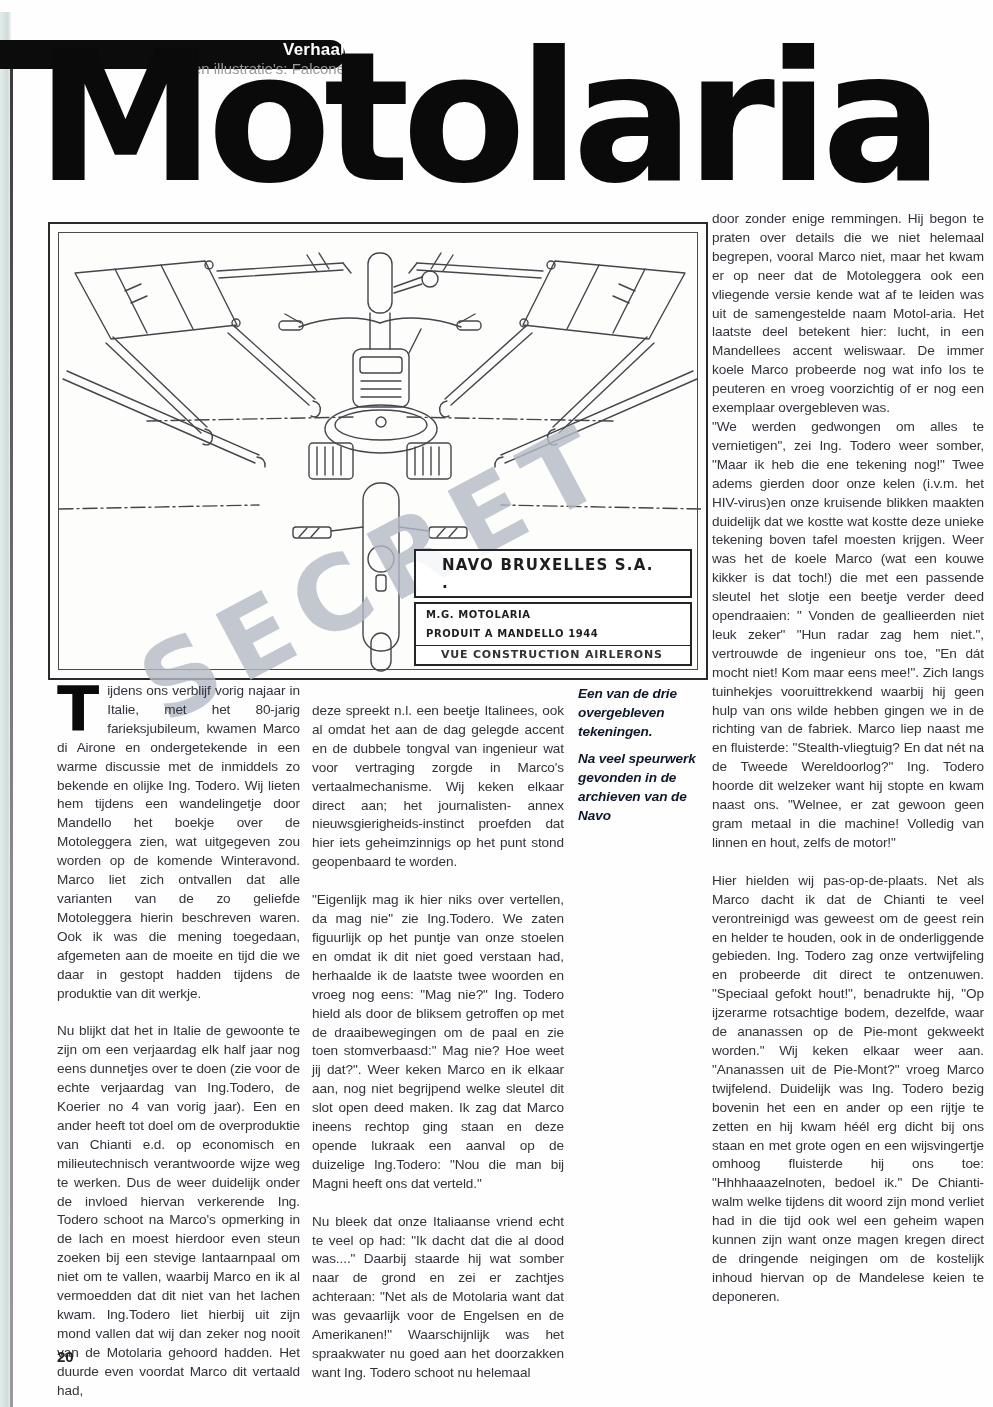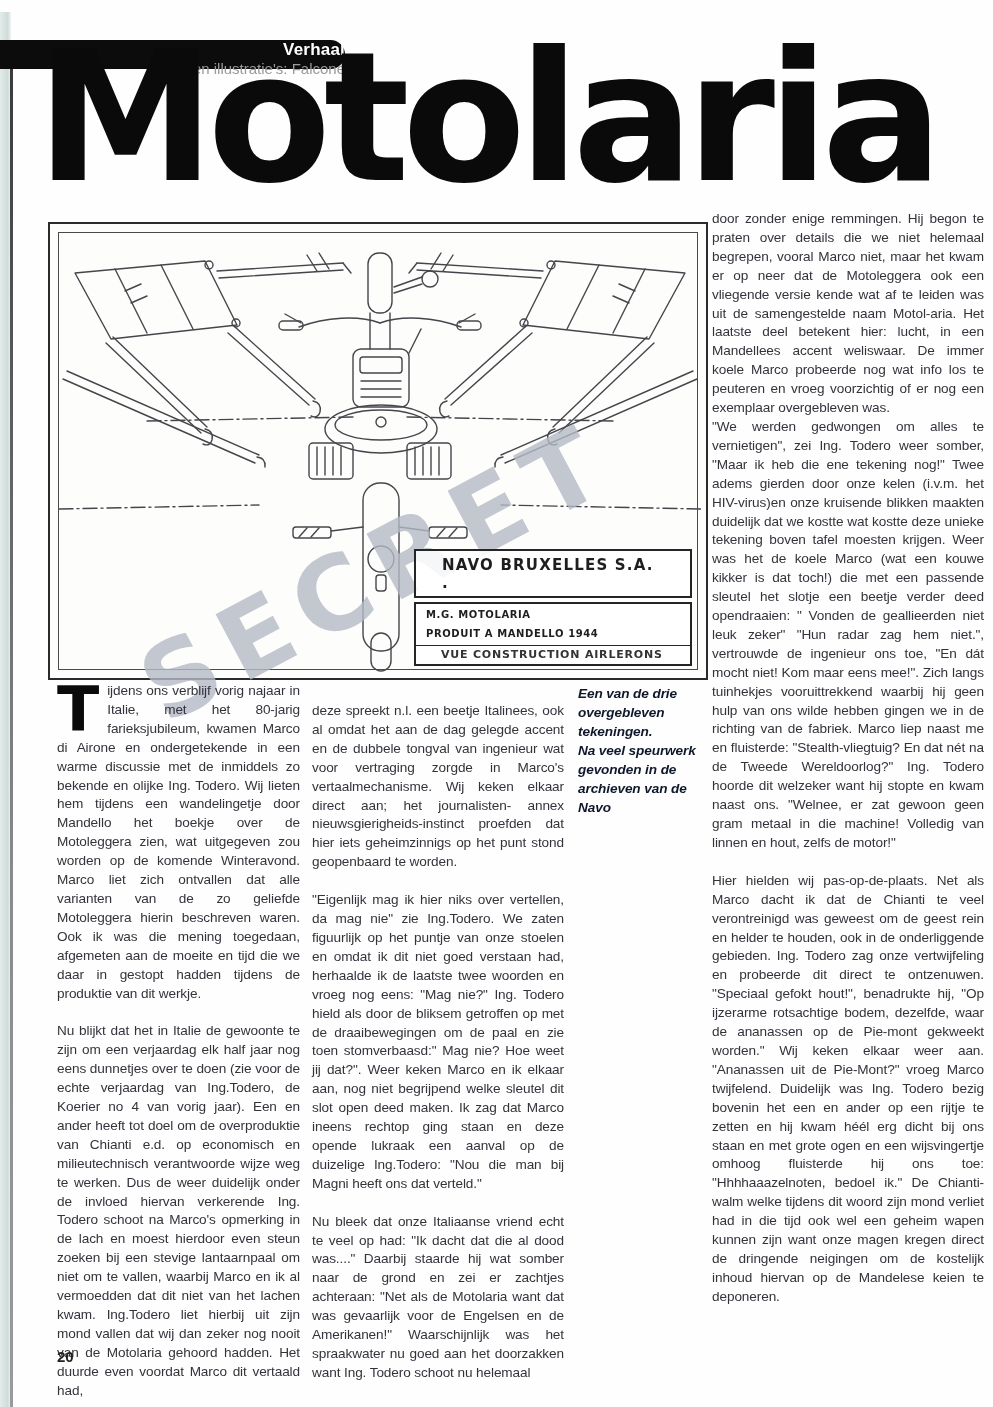--- a/index.html
+++ b/index.html
@@ -45,21 +45,21 @@
   .col{position:absolute;text-align:justify;font-size:13.6px;line-height:18.9px;
     letter-spacing:-0.1px;color:#33333b;}
   .col .para{margin:0;}
   .col .para + .para{margin-top:19px;}
   .col .para.no-gap{margin-top:0;}
   .col1{left:57px;top:682px;width:243px;}
   .col2{left:312px;top:682px;width:252px;margin-top:20px;}
   .col4{left:712px;top:210px;width:272px;}
   .fig-caption{left:578px;top:684px;width:122px;font-weight:bold;font-style:italic;
     text-align:left;color:#0f172a;line-height:19px;}
-  .fig-caption .para + .para{margin-top:0;}
+  .fig-caption .para + .para{margin-top:8px;}
   .dropcap{float:left;font-family:"DejaVu Sans", sans-serif;font-weight:bold;
     font-size:62px;line-height:50px;height:52px;margin:3px 8px 0 0;color:#0a0a0a;}
   .pagenum{position:absolute;left:57px;top:1348px;font-weight:bold;font-size:15px;color:#222;}
 </style>
 </head>
 <body>
 
 <div class="page">
 
   <div class="edge-strip"></div>

